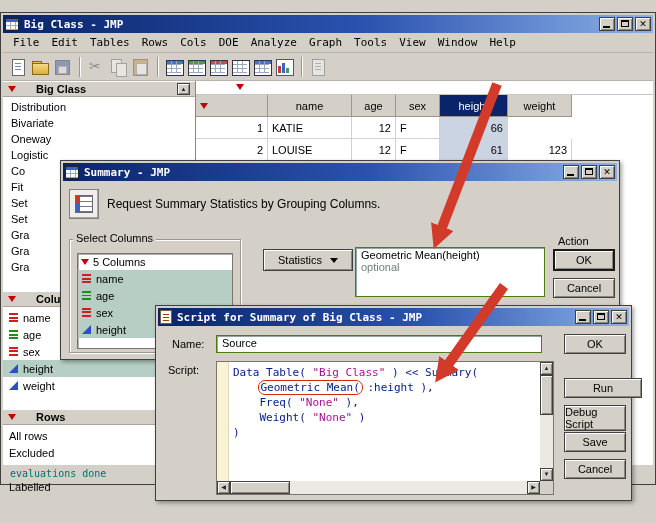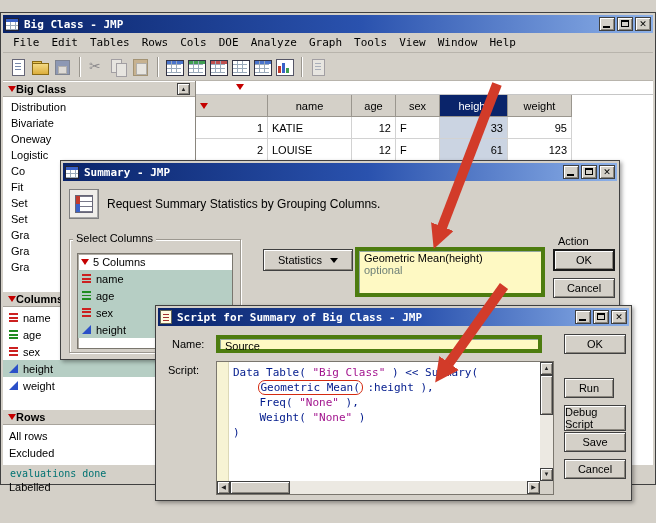--- a/index.html
+++ b/index.html
@@ -40,21 +40,21 @@
 .i-paste::after{content:"";position:absolute;left:6px;top:6px;width:9px;height:10px;background:#fff;border:1px solid #888}
 .i-table::before{content:"";position:absolute;left:2px;top:3px;width:16px;height:14px;border:1px solid #334;background:#fff}
 .i-table::after{content:"";position:absolute;left:3px;top:4px;width:14px;height:12px;background:repeating-linear-gradient(to right,transparent 0 4px,#9aaabb 4px 5px),repeating-linear-gradient(to bottom,transparent 0 3px,#9aaabb 3px 4px)}
 .t-blue::before{box-shadow:inset 0 3px 0 #4a74cc}
 .t-green::before{box-shadow:inset 0 3px 0 #3f9e52}
 .t-red::before{box-shadow:inset 0 3px 0 #c05050}
 .i-chart::before{content:"";position:absolute;left:2px;top:2px;width:16px;height:15px;border:1px solid #556;background:#fff}
 .i-chart::after{content:"";position:absolute;left:3px;top:3px;width:14px;height:13px;background-image:linear-gradient(#c23b2e,#c23b2e),linear-gradient(#3a62c8,#3a62c8),linear-gradient(#3f9e52,#3f9e52);background-size:3px 7px,3px 10px,3px 5px;background-position:1px 6px,5px 3px,9px 8px;background-repeat:no-repeat}
 
 #sidebar{position:absolute;left:2px;top:68px;width:193px;bottom:20px;background:#fff;border-right:1px solid #8a867e}
-.panel-header{position:absolute;left:0;right:0;height:16px;background:#d4d0c8;border-top:1px solid #fff;border-bottom:1px solid #a8a49c;display:flex;align-items:center;gap:0;padding:0 5px;font-weight:bold}
+.panel-header{position:absolute;left:0;right:0;height:16px;background:#d4d0c8;border-top:1px solid #fff;border-bottom:1px solid #a8a49c;display:flex;align-items:center;gap:20px;padding:0 5px;font-weight:bold}
 .red-tri{width:0;height:0;border-left:4px solid transparent;border-right:4px solid transparent;border-top:6px solid #c40000;display:inline-block;flex:0 0 auto}
 .mini-btn{margin-left:auto;width:13px;height:12px;background:#d4d0c8;border:1px solid #404040;box-shadow:inset 1px 1px 0 #fff,inset -1px -1px 0 #8a867e;font-size:6px;line-height:10px;text-align:center;color:#222}
 .sb-list{position:absolute;left:0;right:0}
 .sb-item{height:16px;display:flex;align-items:center;padding-left:8px}
 .sb-col,.sb-row{height:17px;display:flex;align-items:center;gap:5px;padding-left:6px}
 .sb-col.sel{background:#b6cec4}
 .ic{width:9px;height:9px;flex:0 0 auto;display:inline-block}
 .ic-nominal{background:linear-gradient(to bottom,#cc2020 0 2px,transparent 2px 3.5px,#cc2020 3.5px 5.5px,transparent 5.5px 7px,#cc2020 7px 9px)}
 .ic-ordinal{background:linear-gradient(to bottom,#1f8c1f 0 2px,transparent 2px 3.5px,#1f8c1f 3.5px 5.5px,transparent 5.5px 7px,#1f8c1f 7px 9px)}
 .ic-continuous{width:0;height:0;border-left:9px solid transparent;border-bottom:9px solid #2a50c8}
@@ -71,21 +71,21 @@
 .col-age{width:44px;justify-content:flex-end}
 .col-sex{width:44px}
 .col-height{width:68px;justify-content:flex-end}
 .col-weight{width:64px;justify-content:flex-end}
 .sel-head{background:#0a246a !important;color:#fff}
 .sel-cell{background:#cbd4e2}
 .corner{justify-content:flex-start !important}
 
 .btn{position:absolute;background:#d4d0c8;border:1px solid #404040;box-shadow:inset 1px 1px 0 #fff,inset -1px -1px 0 #8a867e;display:flex;align-items:center;justify-content:center;font-size:11px}
 .btn.default{border:2px solid #1a1a1a}
-.teal-field{position:absolute;background:#fef9c3;border:4px solid #4d7c0f;box-shadow:inset 1px 1px 0 #93a79e;padding:1px 5px}
+.teal-field{position:absolute;background:#ffffff;border:1px solid #4d7c0f;box-shadow:inset 1px 1px 0 #93a79e;padding:1px 5px}
 .groupbox{position:absolute;border:1px solid #9c9890;box-shadow:inset 1px 1px 0 #fff,1px 1px 0 #fff}
 .group-label{position:absolute;background:#d4d0c8;padding:0 3px}
 .listbox{position:absolute;background:#fff;border:1px solid #7a766e;box-shadow:inset 1px 1px 0 #b0aca4;overflow:hidden}
 .lb-header{display:flex;align-items:center;gap:4px;height:16px;padding:0 3px}
 .lb-item{display:flex;align-items:center;gap:5px;height:17px;padding:0 4px}
 .lb-item.sel{background:#b6cec4}
 #summary-dialog{left:60px;top:160px;width:560px;height:200px;z-index:20}
 #dlg-icon{position:absolute;left:8px;top:28px;width:30px;height:30px;border:1px solid #808080;background:#f0eeea;box-shadow:inset -1px -1px 0 #a8a8a8}
 #dlg-icon::before{content:"";position:absolute;left:5px;top:5px;right:5px;bottom:5px;background:repeating-linear-gradient(to bottom,#778 0 1px,transparent 1px 5px),#fff;border:1px solid #667}
 #dlg-icon::after{content:"";position:absolute;left:6px;top:6px;width:4px;bottom:6px;background:linear-gradient(#c23b2e 0 50%,#3a62c8 50%)}
@@ -235,22 +235,21 @@
             <div class="dg-cell col-age">age</div>
             <div class="dg-cell col-sex">sex</div>
             <div class="dg-cell col-height sel-head">height</div>
             <div class="dg-cell col-weight">weight</div>
           </div>
           <div class="dg-row">
             <div class="dg-cell col-num">1</div>
             <div class="dg-cell col-name">KATIE</div>
             <div class="dg-cell col-age">12</div>
             <div class="dg-cell col-sex">F</div>
-            <div class="dg-cell col-height sel-cell">33</div>
-            <div class="dg-cell col-weight">95</div>
+            <div class="dg-cell col-height sel-cell">66</div>
           </div>
           <div class="dg-row">
             <div class="dg-cell col-num">2</div>
             <div class="dg-cell col-name">LOUISE</div>
             <div class="dg-cell col-age">12</div>
             <div class="dg-cell col-sex">F</div>
             <div class="dg-cell col-height sel-cell">61</div>
             <div class="dg-cell col-weight">123</div>
           </div>
           <div class="dg-row">
@@ -355,21 +354,21 @@
       </div>
       <div class="hscroll">
         <span class="sb-btn" style="left:0;bottom:0">◀</span>
         <span class="hthumb"></span>
         <span class="sb-btn" style="right:0;bottom:0">▶</span>
       </div>
       <div class="sb-corner"></div>
     </div>
     <div id="script-buttons">
         <div class="btn" style="left: 408px; width: 62px; height: 20px; top: 28px;">OK</div>
-        <div class="btn" style="left: 408px; width: 50px; height: 20px; top: 72px;">Run</div>
+        <div class="btn" style="left: 408px; width: 78px; height: 20px; top: 72px;">Run</div>
         <div class="btn" style="left: 408px; width: 62px; height: 26px; top: 99px;">Debug Script</div>
         <div class="btn" style="left: 408px; width: 62px; height: 20px; top: 126px;">Save</div>
         <div class="btn" style="left: 408px; width: 62px; height: 20px; top: 153px;">Cancel</div>
       </div>
   </div>
 
   <svg id="arrows" width="656" height="523" viewBox="0 0 656 523">
     <defs>
       <marker id="ah" viewBox="0 0 4 4" refX="0.6" refY="2" markerWidth="2.4" markerHeight="2.4" orient="auto">
         <path d="M0 0L4 2L0 4Z" fill="#d23b29"></path>

